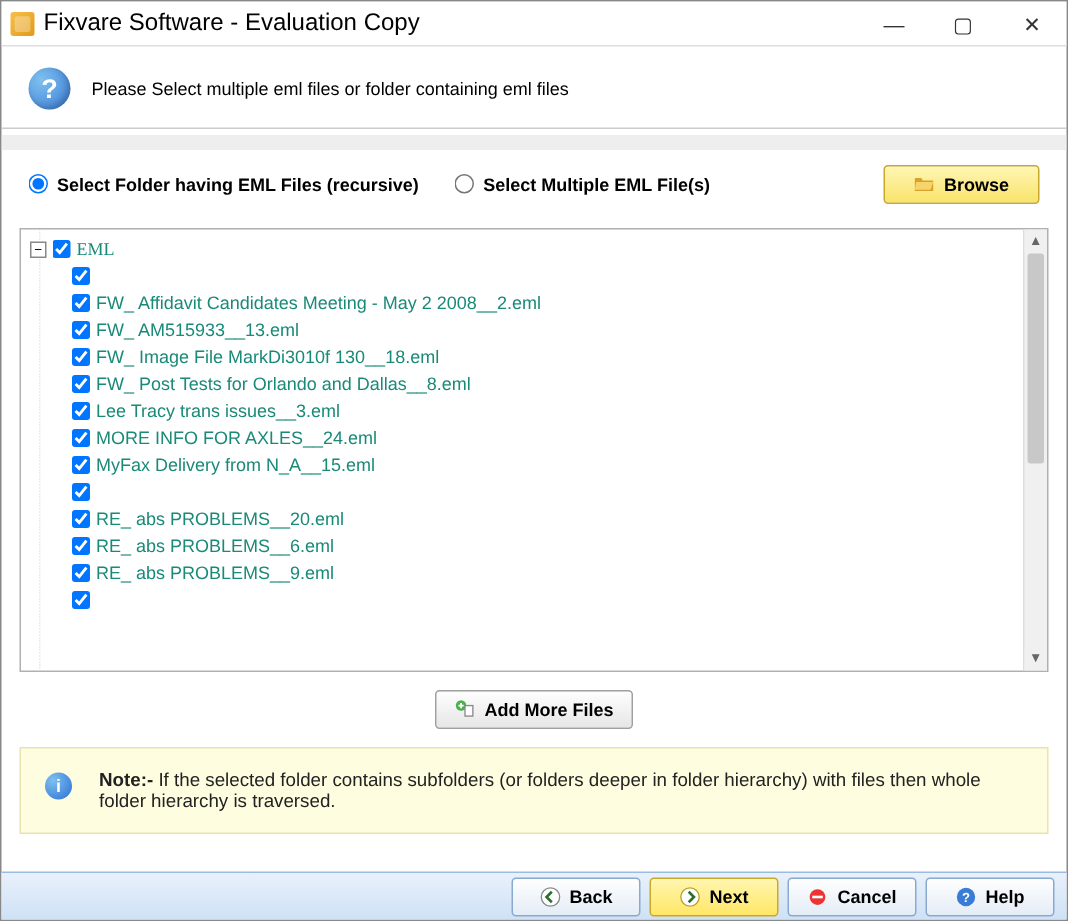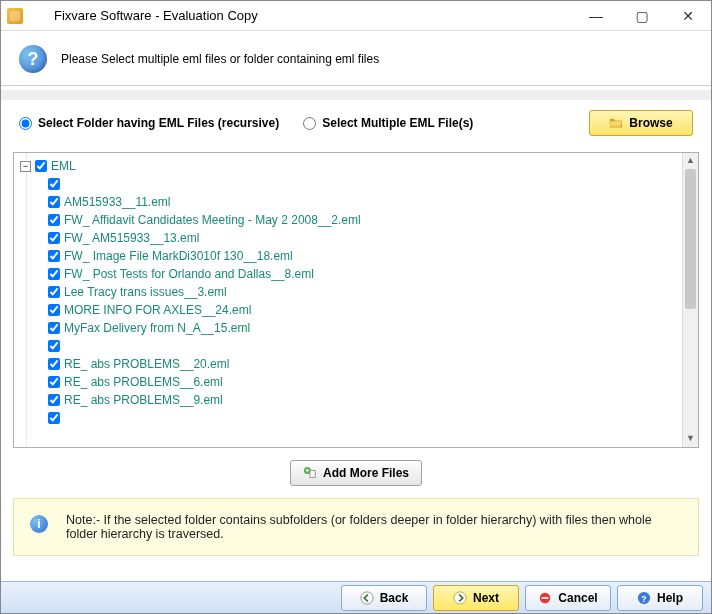--- a/index.html
+++ b/index.html
@@ -21,21 +21,21 @@
     align-items: center;
     padding: 0 0 0 6px;
     border-bottom: 1px solid #ddd;
   }
   .titlebar .app-icon {
     width: 16px; height: 16px; margin-right: 6px;
     background: linear-gradient(135deg,#f7c04a,#e09a1a);
     border-radius: 2px;
     display: inline-flex; align-items: center; justify-content: center;
   }
-  .titlebar .title-text { flex: 1; font-size: 13px; color: #000; margin-left: 25px; }
+  .titlebar .title-text { flex: 1; font-size: 16px; color: #000; }
   .titlebar .win-btns { display: flex; }
   .titlebar .win-btn {
     width: 46px; height: 30px; text-align: center; line-height: 30px;
     font-size: 14px; color: #333; cursor: pointer;
   }
   
   .header {
     display: flex; align-items: center;
     padding: 14px 18px 12px 18px;
   }
@@ -51,21 +51,21 @@
   .header-separator {
     height: 1px; background: #ccc; margin: 0 0 4px 0;
   }
   .gap-bar { height: 10px; background: #eee; }
   
   .options-row {
     display: flex; align-items: center;
     padding: 10px 18px;
     gap: 24px;
   }
-  .radio-opt { display: flex; align-items: center; gap: 6px; font-weight: bold; font-size: 12px; }
+  .radio-opt { display: flex; align-items: flex-start; gap: 6px; font-weight: bold; font-size: 12px; }
   .radio-opt input { margin: 0; }
   .options-row .spacer { flex: 1; }
   .btn {
     display: inline-flex; align-items: center; gap: 6px;
     background: linear-gradient(#fefefe,#e6e6e6);
     border: 1px solid #a0a0a0;
     border-radius: 3px;
     padding: 4px 12px;
     font-size: 12px; font-weight: bold;
     cursor: pointer;
@@ -113,21 +113,21 @@
   .expander {
     width: 11px; height: 11px; border: 1px solid #888;
     display: inline-flex; align-items: center; justify-content: center;
     font-size: 9px; line-height: 9px; margin-right: 4px;
     cursor: pointer; background:#fff;
   }
   .chk {
     width: 12px; height: 12px; margin: 0 4px 0 0;
   }
   .tree-label { color: #1a8a78; font-size: 12px; }
-  .tree-label.root { color: #1a8a78; }
+  .tree-label.root { color: #1a8a78; font-family: Liberation Serif, serif; }
   
   .tree-scroll { background-image:
       linear-gradient(#d7d7d7 50%, transparent 50%);
     background-size: 1px 2px;
     background-repeat: repeat-y;
     background-position: 12px 10px;
   }
   
   .add-row {
     display: flex; justify-content: center;
@@ -143,21 +143,21 @@
     font-size: 12.5px; color: #222;
   }
   .note-box .info-icon {
     width: 18px; height: 18px; border-radius: 50%;
     background: radial-gradient(circle at 30% 30%, #7ec0ee, #2a6fd6);
     color: #fff; font-weight: bold; font-size: 12px;
     display: inline-flex; align-items: center; justify-content: center;
     flex-shrink: 0;
     margin-top: 2px;
   }
-  .note-box .note-label { font-weight: normal; }
+  .note-box .note-label { font-weight: bold; }
   
   .footer {
     position: absolute; left:1px; right:1px; bottom:1px;
     height: 32px;
     background: linear-gradient(#e8f1fb,#cfe1f5);
     border-top: 1px solid #9bbbe0;
     display: flex; align-items: center; justify-content: flex-end;
     padding: 0 8px; gap: 6px;
   }
   .footer .btn {
@@ -223,24 +223,20 @@
         <div class="tree-row">
           <span class="expander">−</span>
           <input type="checkbox" class="chk" checked="" style="">
           <span class="tree-label root">EML</span>
         </div>
         <div class="tree-row child">
           <input type="checkbox" class="chk" checked="" style="">
         </div>
         <div class="tree-row child">
           <input type="checkbox" class="chk" checked="" style="">
-          <span class="tree-label">AM515933__11.eml</span>
-        </div>
-        <div class="tree-row child">
-          <input type="checkbox" class="chk" checked="" style="">
           <span class="tree-label">FW_ Affidavit Candidates Meeting - May 2 2008__2.eml</span>
         </div>
         <div class="tree-row child">
           <input type="checkbox" class="chk" checked="" style="">
           <span class="tree-label">FW_ AM515933__13.eml</span>
         </div>
         <div class="tree-row child">
           <input type="checkbox" class="chk" checked="" style="">
           <span class="tree-label">FW_ Image File MarkDi3010f 130__18.eml</span>
         </div>

